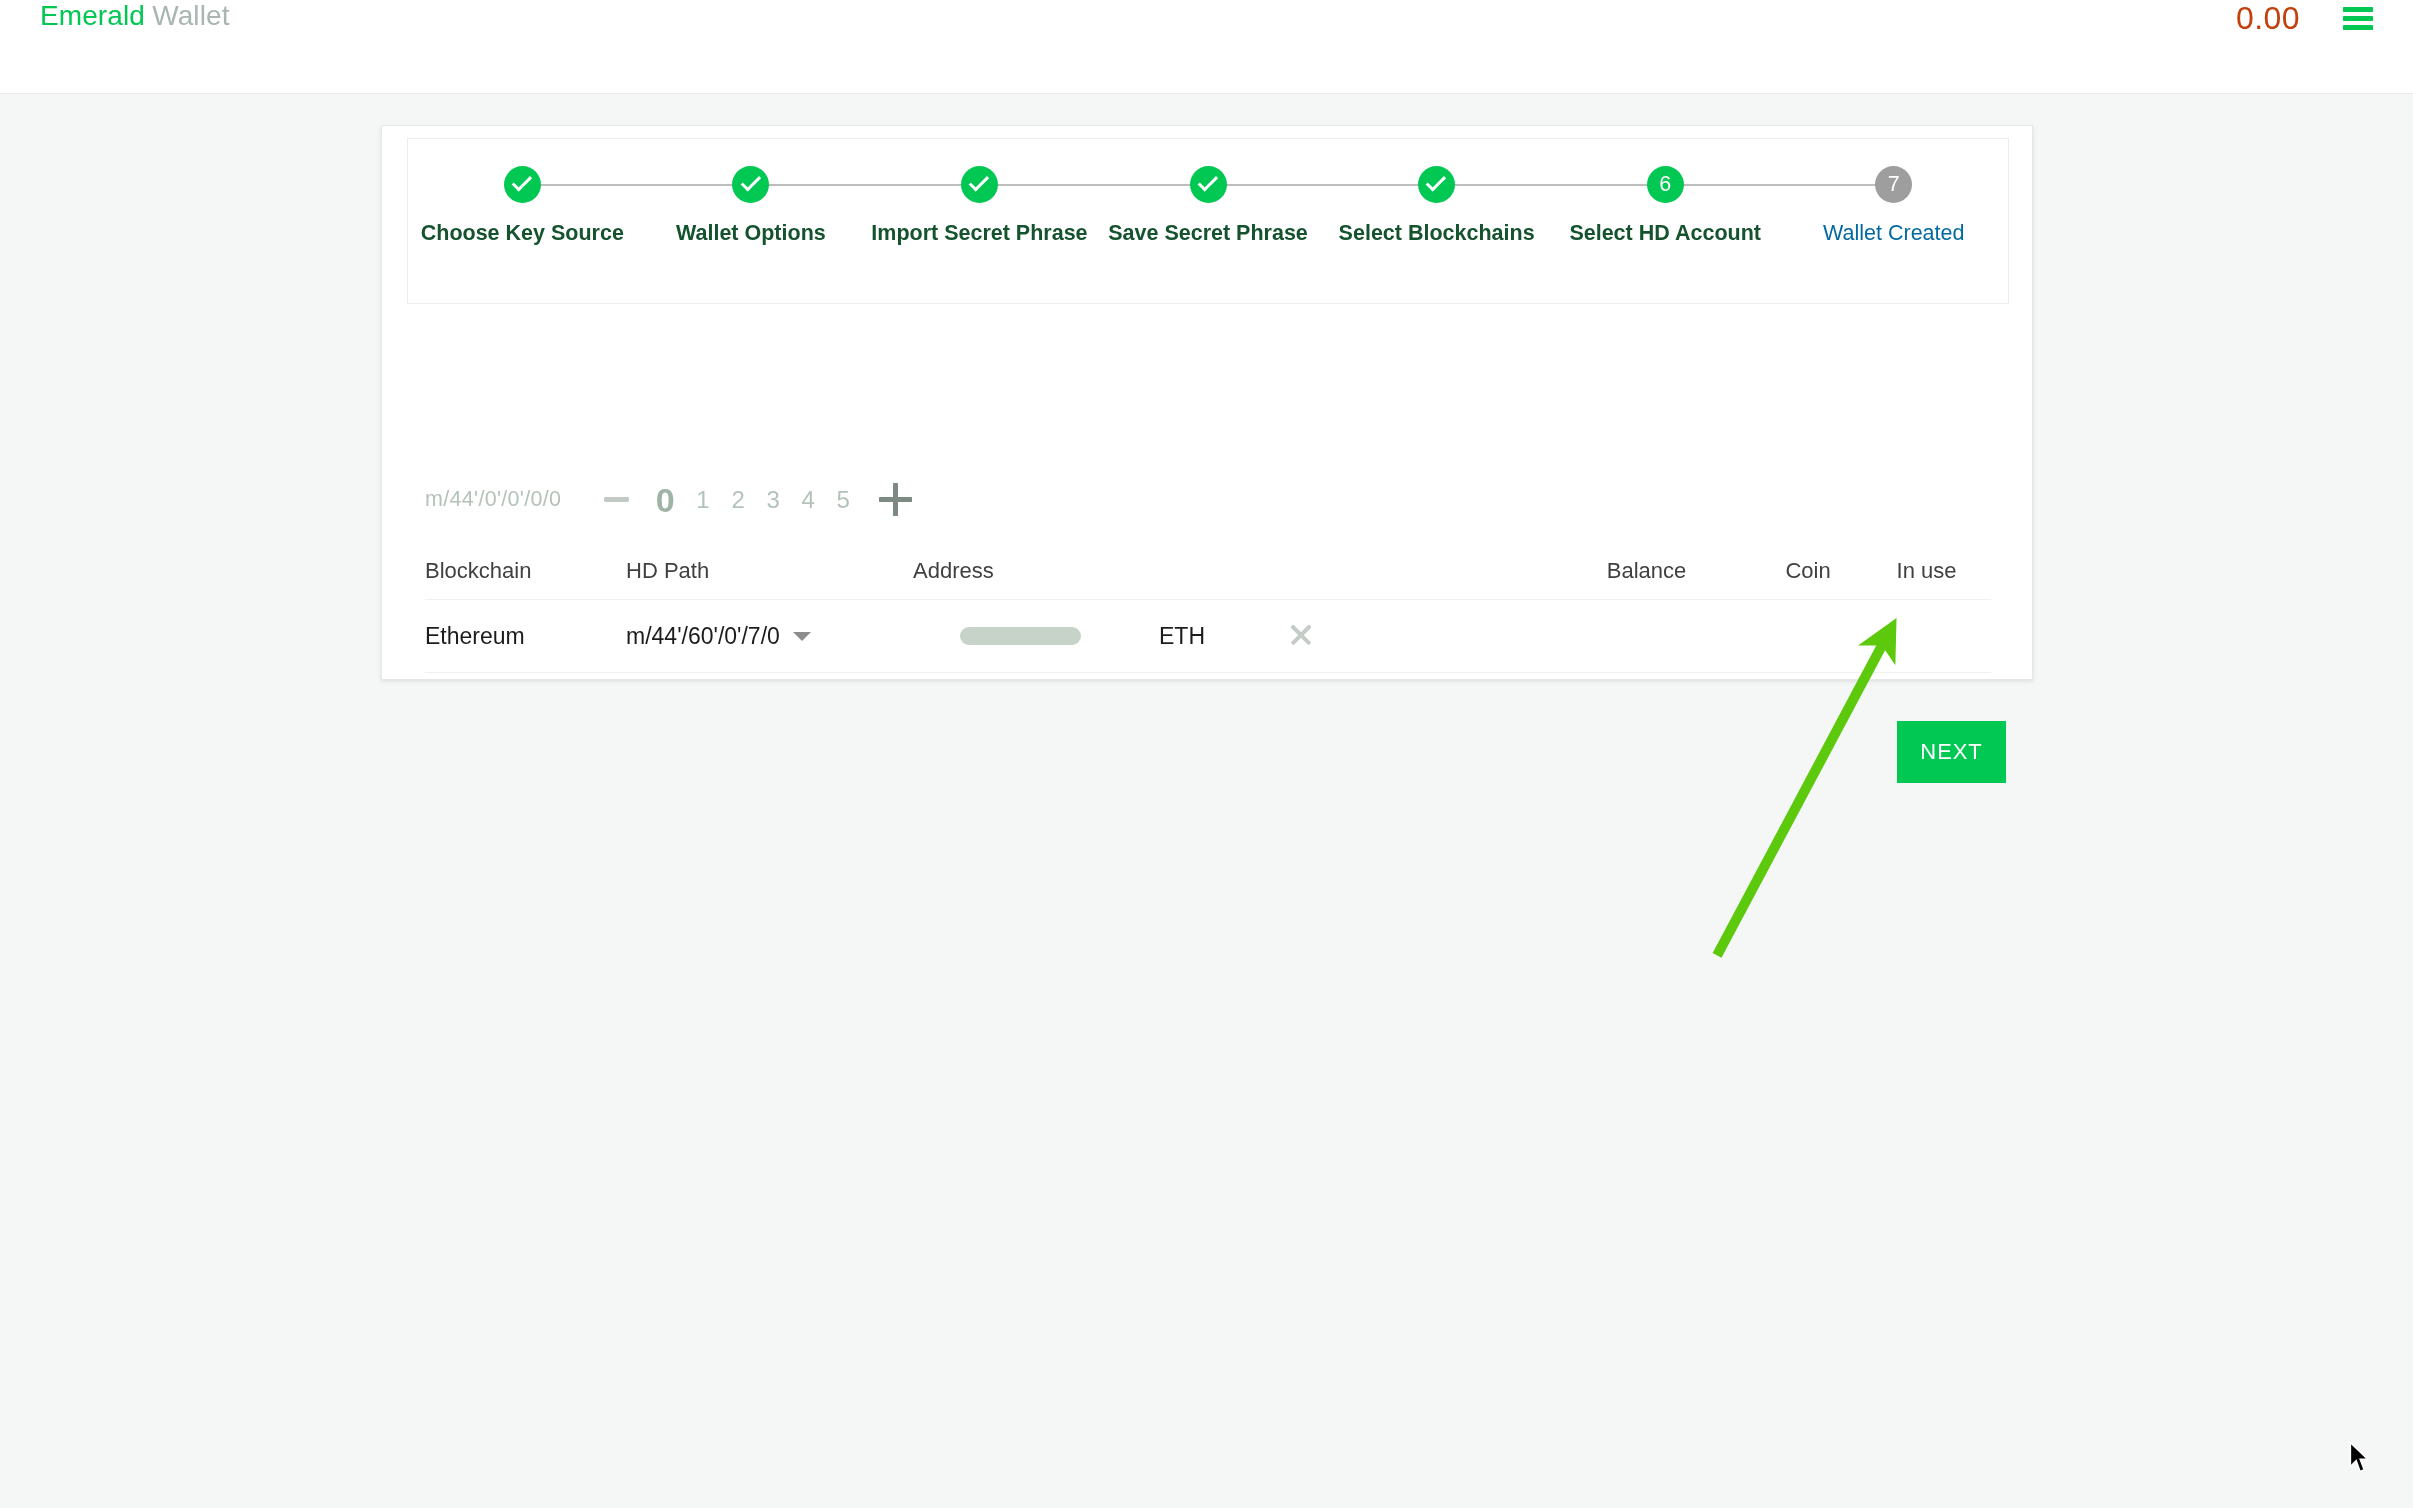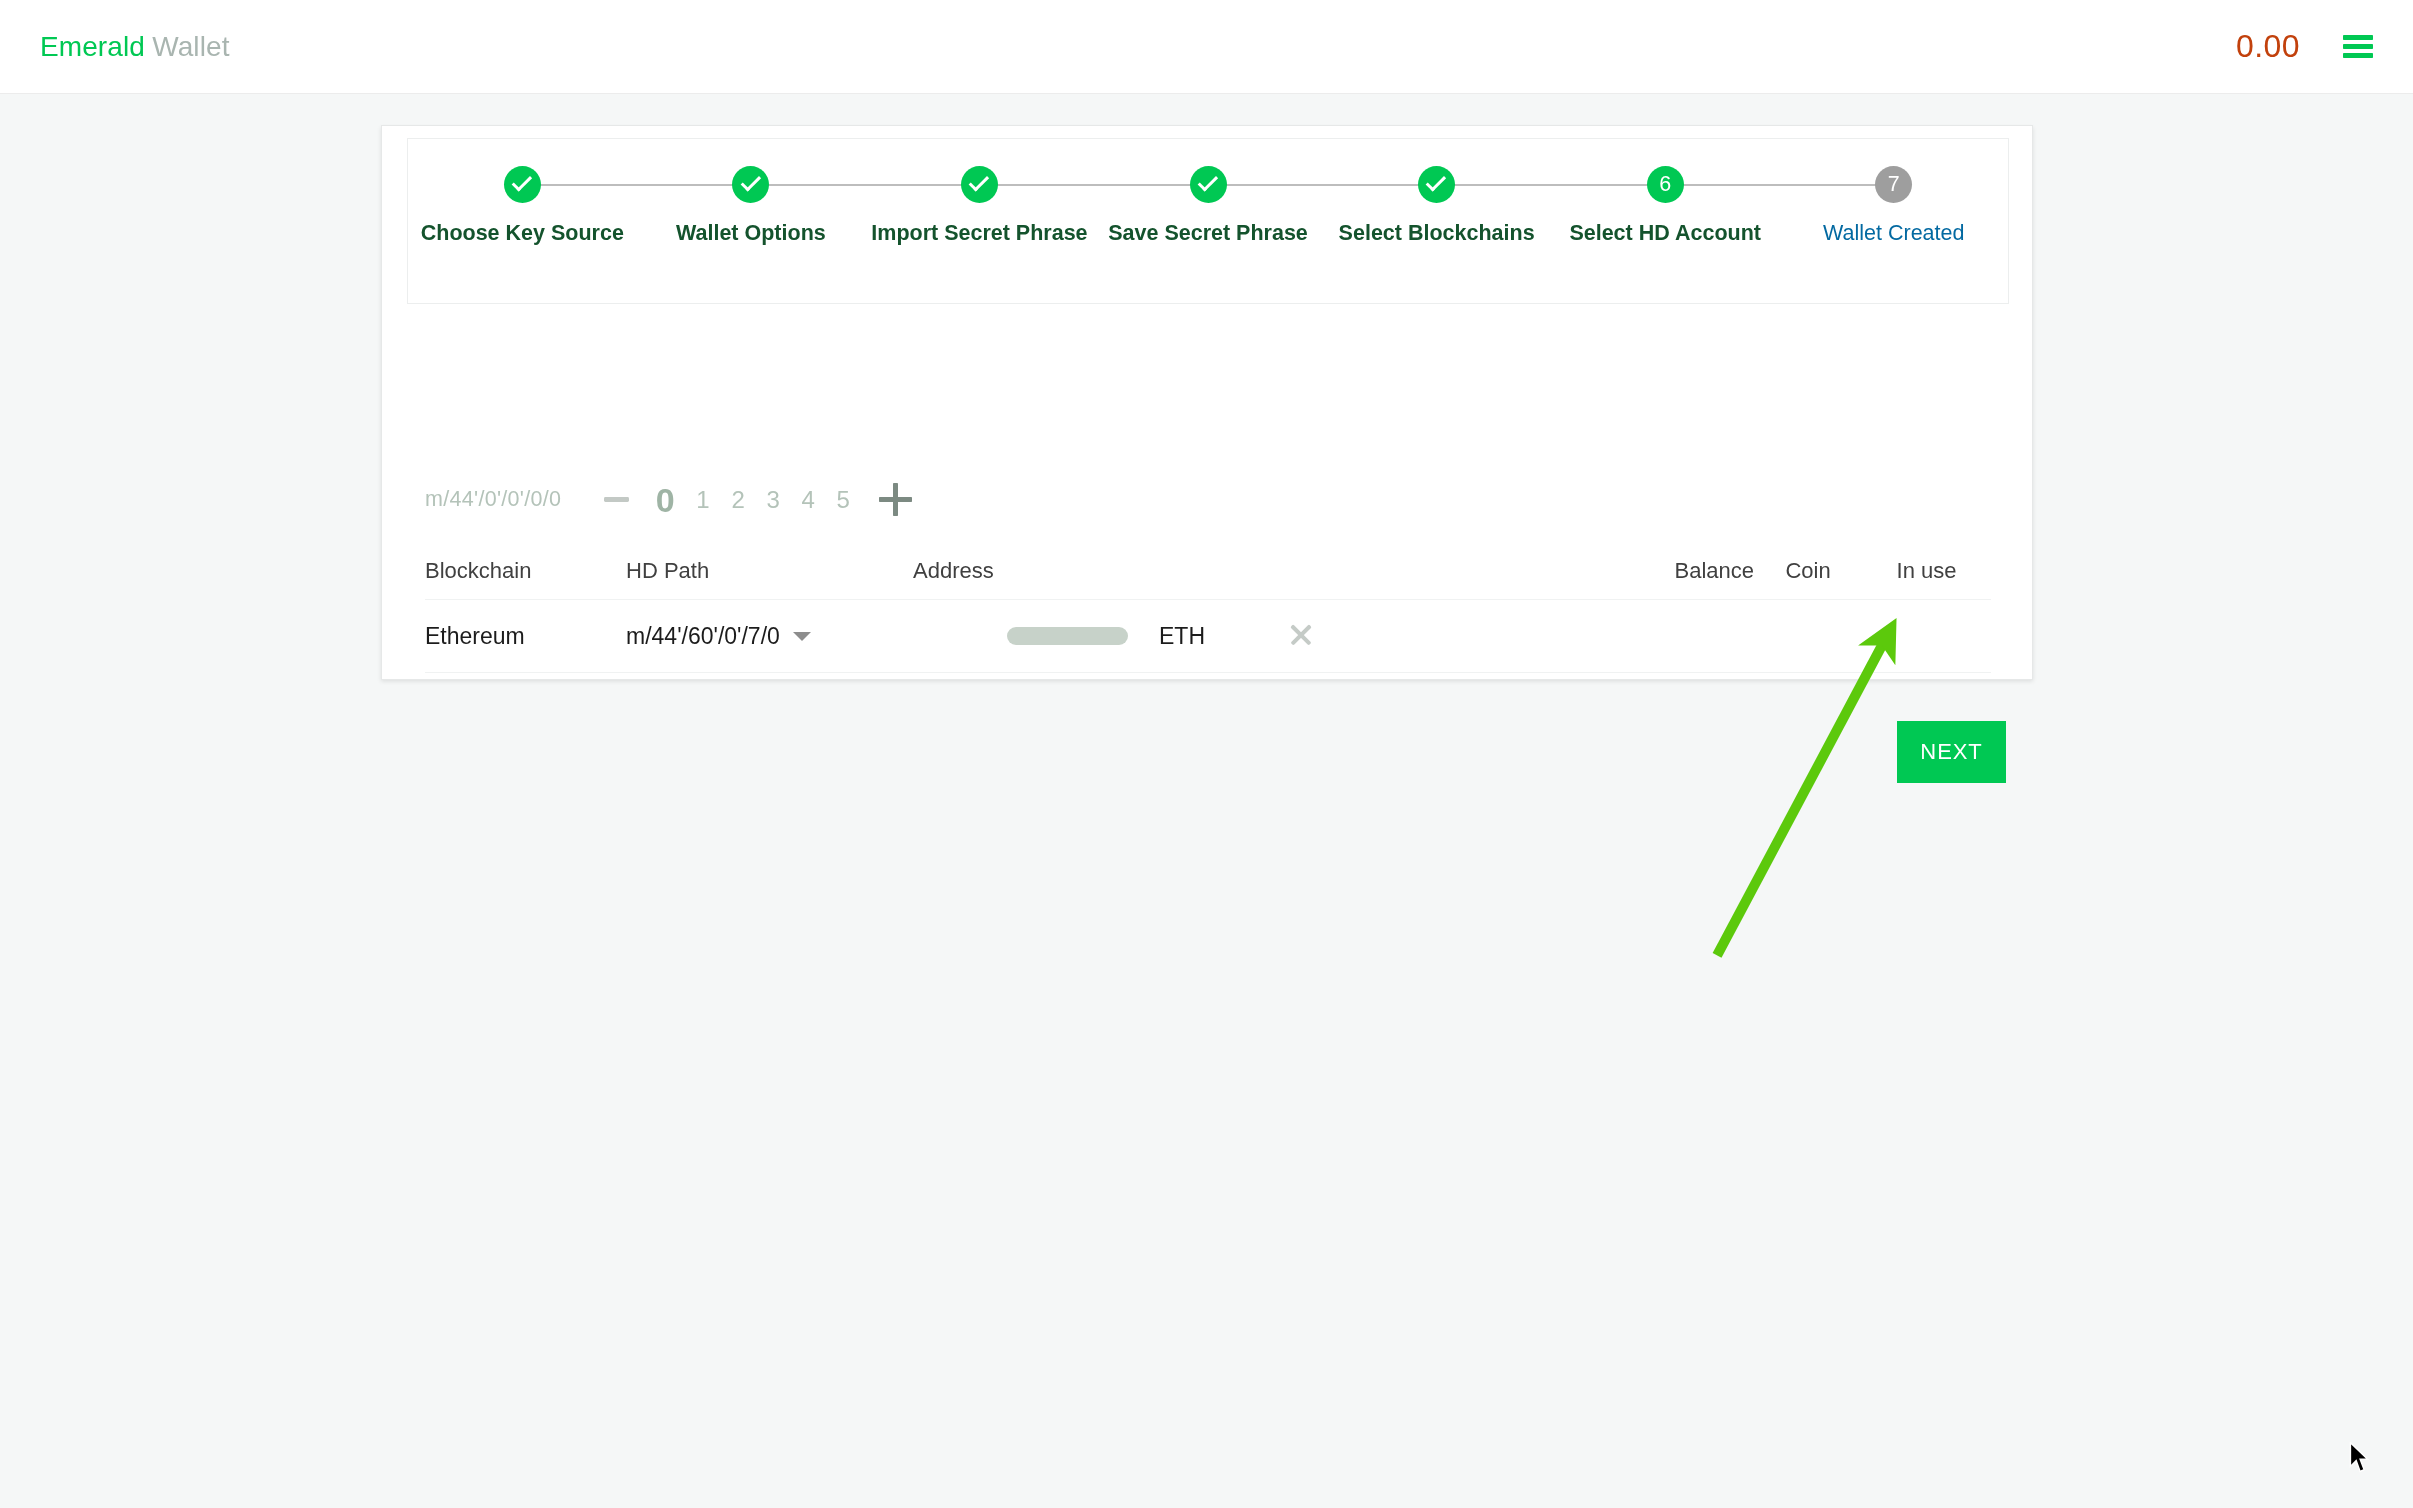--- a/index.html
+++ b/index.html
@@ -18,21 +18,21 @@
 
   
   #app-header {
     position: absolute;
     top: 0; left: 0;
     width: 2413px;
     height: 94px;
     background: #ffffff;
     border-bottom: 1.4px solid #ececec;
     display: flex;
-    align-items: center;
+    align-items: flex-start;
   }
 
   #brand {
     margin-left: 40px;
     font-size: 28px;
     letter-spacing: 0.1px;
     white-space: nowrap;
   }
   #brand .brand-primary { color: #00c853; }
   #brand .brand-secondary { color: #a9b5b0; margin-left: 7.2px; }
@@ -218,21 +218,21 @@
     display: flex;
     align-items: center;
     border-bottom: 0.7px solid #f0f2f2;
   }
   #table-header-row { height: 57px; }
   #table-data-row   { height: 73px; }
 
   .col-blockchain { width: 201px; }
   .col-hdpath     { width: 287px; }
   .col-address    { flex: 1; }
-  .col-balance    { width: 215px; text-align: right; }
+  .col-balance    { width: 215px; text-align: center; }
   .col-coin       { width: 108px; text-align: center; }
   .col-inuse      { width: 129px; text-align: center; }
 
   .th {
     font-size: 22px;
     color: #404040;
     white-space: nowrap;
   }
 
   .cell-blockchain {

